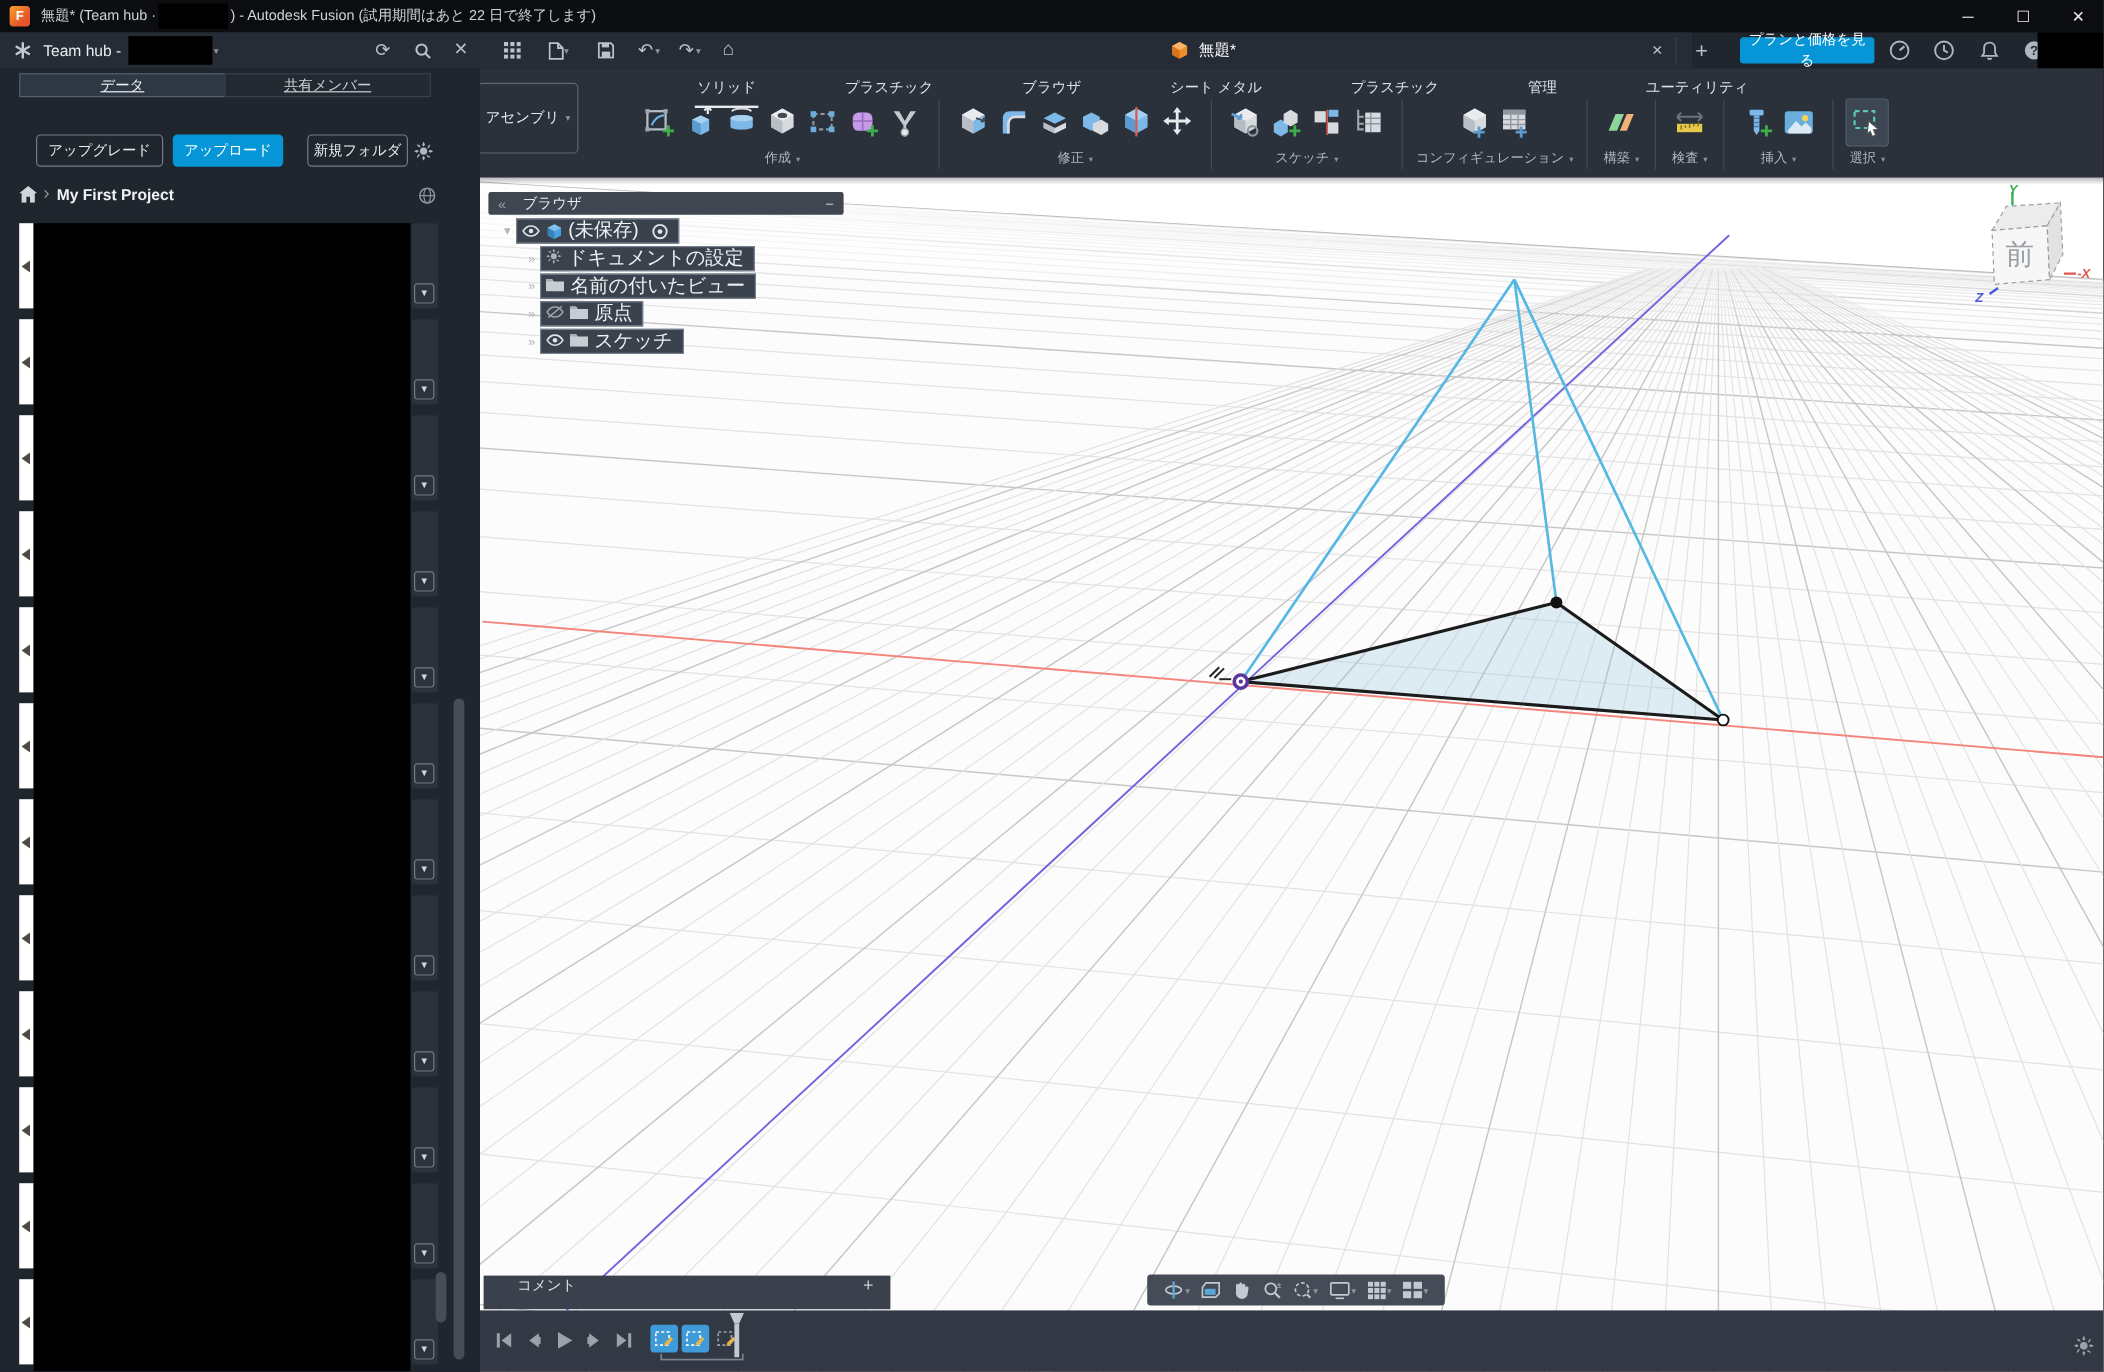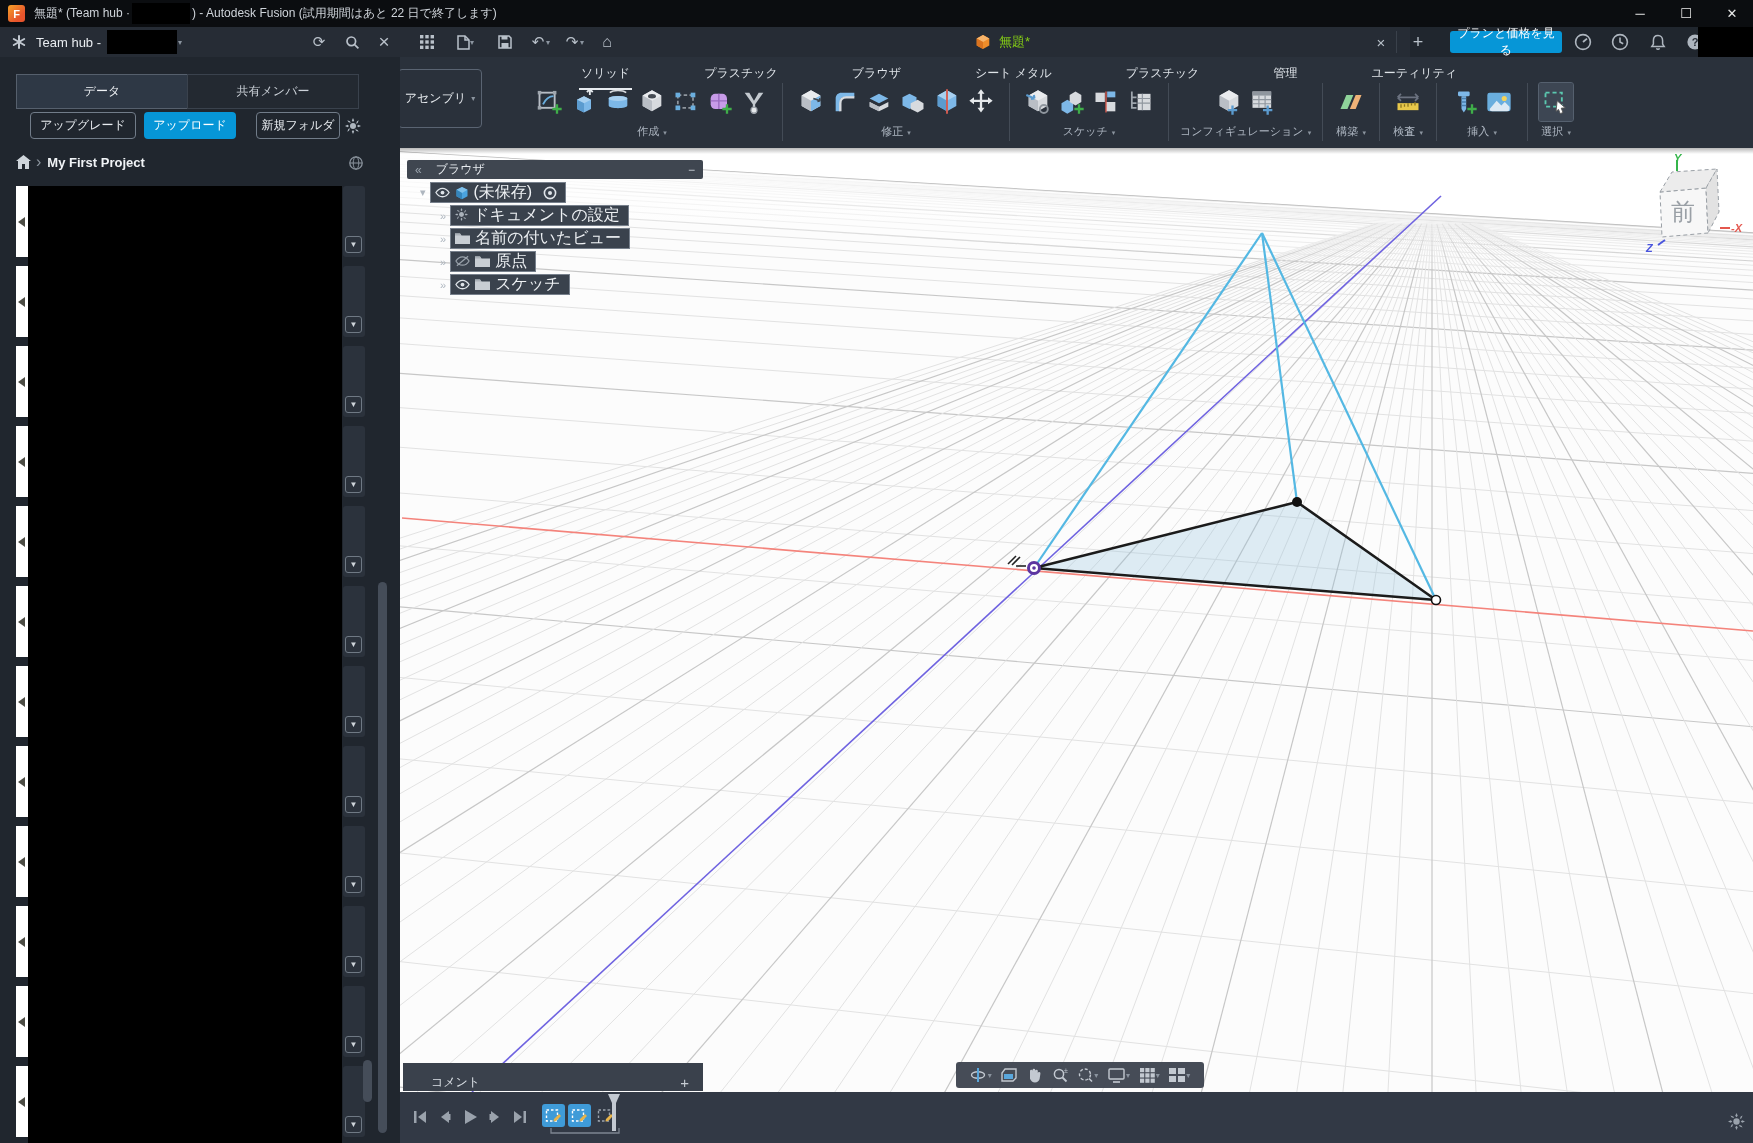--- a/index.html
+++ b/index.html
@@ -15,38 +15,38 @@
   
   #appbar{left:0;top:27px;width:1410px;height:30px;background:#262c35;border-bottom:1px solid #171b20;display:flex;align-items:center;color:#dfe4e9;}
   .ab-ic{color:#b9c1ca;display:inline-flex;align-items:center;justify-content:center;width:22px;height:22px;font-size:15px;}
   .ab-ic svg{display:block;}
   .caret{color:#8b949f;font-size:8px;margin-left:1px;}
   #hub-label{font-size:13px;color:#e9edf1;margin-left:6px;white-space:nowrap;}
   #hub-redact{width:70px;height:24px;background:#000;margin-left:6px;}
   #plans-btn{position:absolute;left:1450px;top:4px;width:112px;height:22px;background:#0696d7;color:#fff;font-size:12px;border:none;border-radius:3px;display:flex;align-items:center;justify-content:center;cursor:pointer;}
   #avatar-redact{position:absolute;left:1698px;top:0;width:55px;height:30px;background:#000;}
   .vsep{position:absolute;top:4px;width:1px;height:22px;background:#3a414b;}
-  #doc-tab{position:absolute;left:975px;top:0;height:30px;display:flex;align-items:center;font-size:13px;color:#84cc16;}
+  #doc-tab{position:absolute;left:975px;top:0;height:30px;display:flex;align-items:center;font-size:13px;color:#ffffff;}
   
   #toolbar{left:363px;top:57px;width:1390px;height:91px;background:#2a313b;}
   #design-btn{position:absolute;left:35px;top:12px;width:82px;height:57px;border:1px solid #5a6472;border-radius:4px;color:#e6eaee;font-size:12px;display:flex;align-items:center;justify-content:center;gap:4px;cursor:pointer;}
   #tb-tabs{position:absolute;left:172px;top:4px;display:flex;gap:26px;font-size:12px;color:#dfe4e9;}
   .tb-tab{padding:4px 2px 6px;cursor:pointer;white-space:nowrap;margin-left:44px;}
   .tb-tab.active{border-bottom:2.5px solid #e8ecf0;}
   #tb-groups{position:absolute;left:170px;top:24px;display:flex;align-items:flex-start;}
   .tb-group{display:flex;flex-direction:column;align-items:center;}
   .tb-ics{display:flex;align-items:center;height:42px;}
   .tb-ic{width:34px;height:38px;display:flex;align-items:center;justify-content:center;cursor:pointer;border-radius:2px;}
   .tb-ic.hl{background:#3d4653;outline:1px solid #55606e;}
   .tb-lbl{margin-top:1px;font-size:11px;color:#aeb7c2;white-space:nowrap;cursor:pointer;}
   .tb-lbl .caret{font-size:7px;}
   .tb-sep{width:1px;height:58px;background:#434b56;margin:2px 11px 0;}
   
   #panel{left:0;top:57px;width:400px;height:1086px;background:#20262e;z-index:3;}
-  .ptab{position:absolute;top:17px;height:35px;display:flex;align-items:center;justify-content:center;font-size:12px;box-sizing:border-box;cursor:pointer;}
+  .ptab{position:absolute;top:4px;height:20px;display:flex;align-items:center;justify-content:center;font-size:12px;box-sizing:border-box;cursor:pointer;text-decoration:underline;}
   #ptab-data{left:16px;width:172px;background:#2e3845;border:1px solid #56606d;color:#f0f3f6;}
   #ptab-members{left:187px;width:172px;background:#232931;border:1px solid #3a424d;color:#ccd2d9;}
   .pbtn{position:absolute;top:55px;height:27px;border-radius:4px;font-size:12px;display:flex;align-items:center;justify-content:center;box-sizing:border-box;cursor:pointer;}
   .pbtn.ghost{border:1px solid #717c89;color:#e8ecf0;background:transparent;}
   .pbtn.blue{background:#0696d7;color:#fff;border:none;}
   #breadcrumb{position:absolute;left:16px;top:96px;display:flex;align-items:center;color:#f0f3f6;}
   #bc-title{font-size:13px;font-weight:bold;margin-left:6px;}
   .prow{position:absolute;left:0;width:400px;height:71px;}
   .prow .thumb{position:absolute;left:16px;top:0;width:12px;height:71px;background:#fff;}
   .prow .thumb:after{content:"";position:absolute;left:2px;top:31px;border-top:5px solid transparent;border-bottom:5px solid transparent;border-right:7px solid #4c4c44;}
@@ -58,21 +58,21 @@
   #canvas{left:400px;top:148px;width:1353px;height:995px;background:#fff;z-index:1;}
   #canvas svg{position:absolute;left:0;top:0;}
   #topshadow{position:absolute;left:0;top:0;width:1353px;height:6px;background:linear-gradient(rgba(0,0,0,.28),rgba(0,0,0,0));}
   
   #browser{left:407px;top:160px;width:296px;z-index:5;}
   #browser-hd{height:19px;background:#3f4650;display:flex;align-items:center;color:#e7ebef;font-size:12px;padding:0 8px;border-radius:2px;}
   .trow{position:absolute;display:flex;align-items:center;height:21px;}
   .tchev{color:#aeb6bf;font-size:11px;margin-right:4px;}
   .tbox{display:flex;align-items:center;height:21px;background:#3a424d;border:1px solid #77808c;box-sizing:border-box;padding:0 8px 0 4px;gap:5px;color:#eef1f4;font-size:16px;white-space:nowrap;}
   
-  #comment{left:403px;top:1063px;width:300px;height:28px;background:#3a414c;z-index:5;display:flex;align-items:flex-end;color:#dbe0e6;font-size:12px;}
+  #comment{left:403px;top:1063px;width:339px;height:28px;background:#3a414c;z-index:5;display:flex;align-items:flex-start;color:#dbe0e6;font-size:12px;}
   #timeline{left:400px;top:1092px;width:1353px;height:51px;background:#323945;z-index:5;}
   .media{display:inline-flex;align-items:center;justify-content:center;width:24px;height:24px;cursor:pointer;}
   #tl-ctrls{position:absolute;left:8px;top:13px;display:flex;gap:1px;}
   .tl-tile{position:absolute;top:12px;width:23px;height:23px;border-radius:3px;display:flex;align-items:center;justify-content:center;cursor:pointer;}
   .tl-tile.blue{background:#3f9bd8;}
   #tl-gear{position:absolute;left:1328px;top:21px;cursor:pointer;}
   
   #navbar{left:956px;top:1062px;width:240px;height:26px;background:rgba(58,65,77,.94);border-radius:3px;z-index:5;display:flex;align-items:center;justify-content:space-evenly;padding:0 4px;}
   .nav-ic{display:inline-flex;align-items:center;cursor:pointer;}
   

